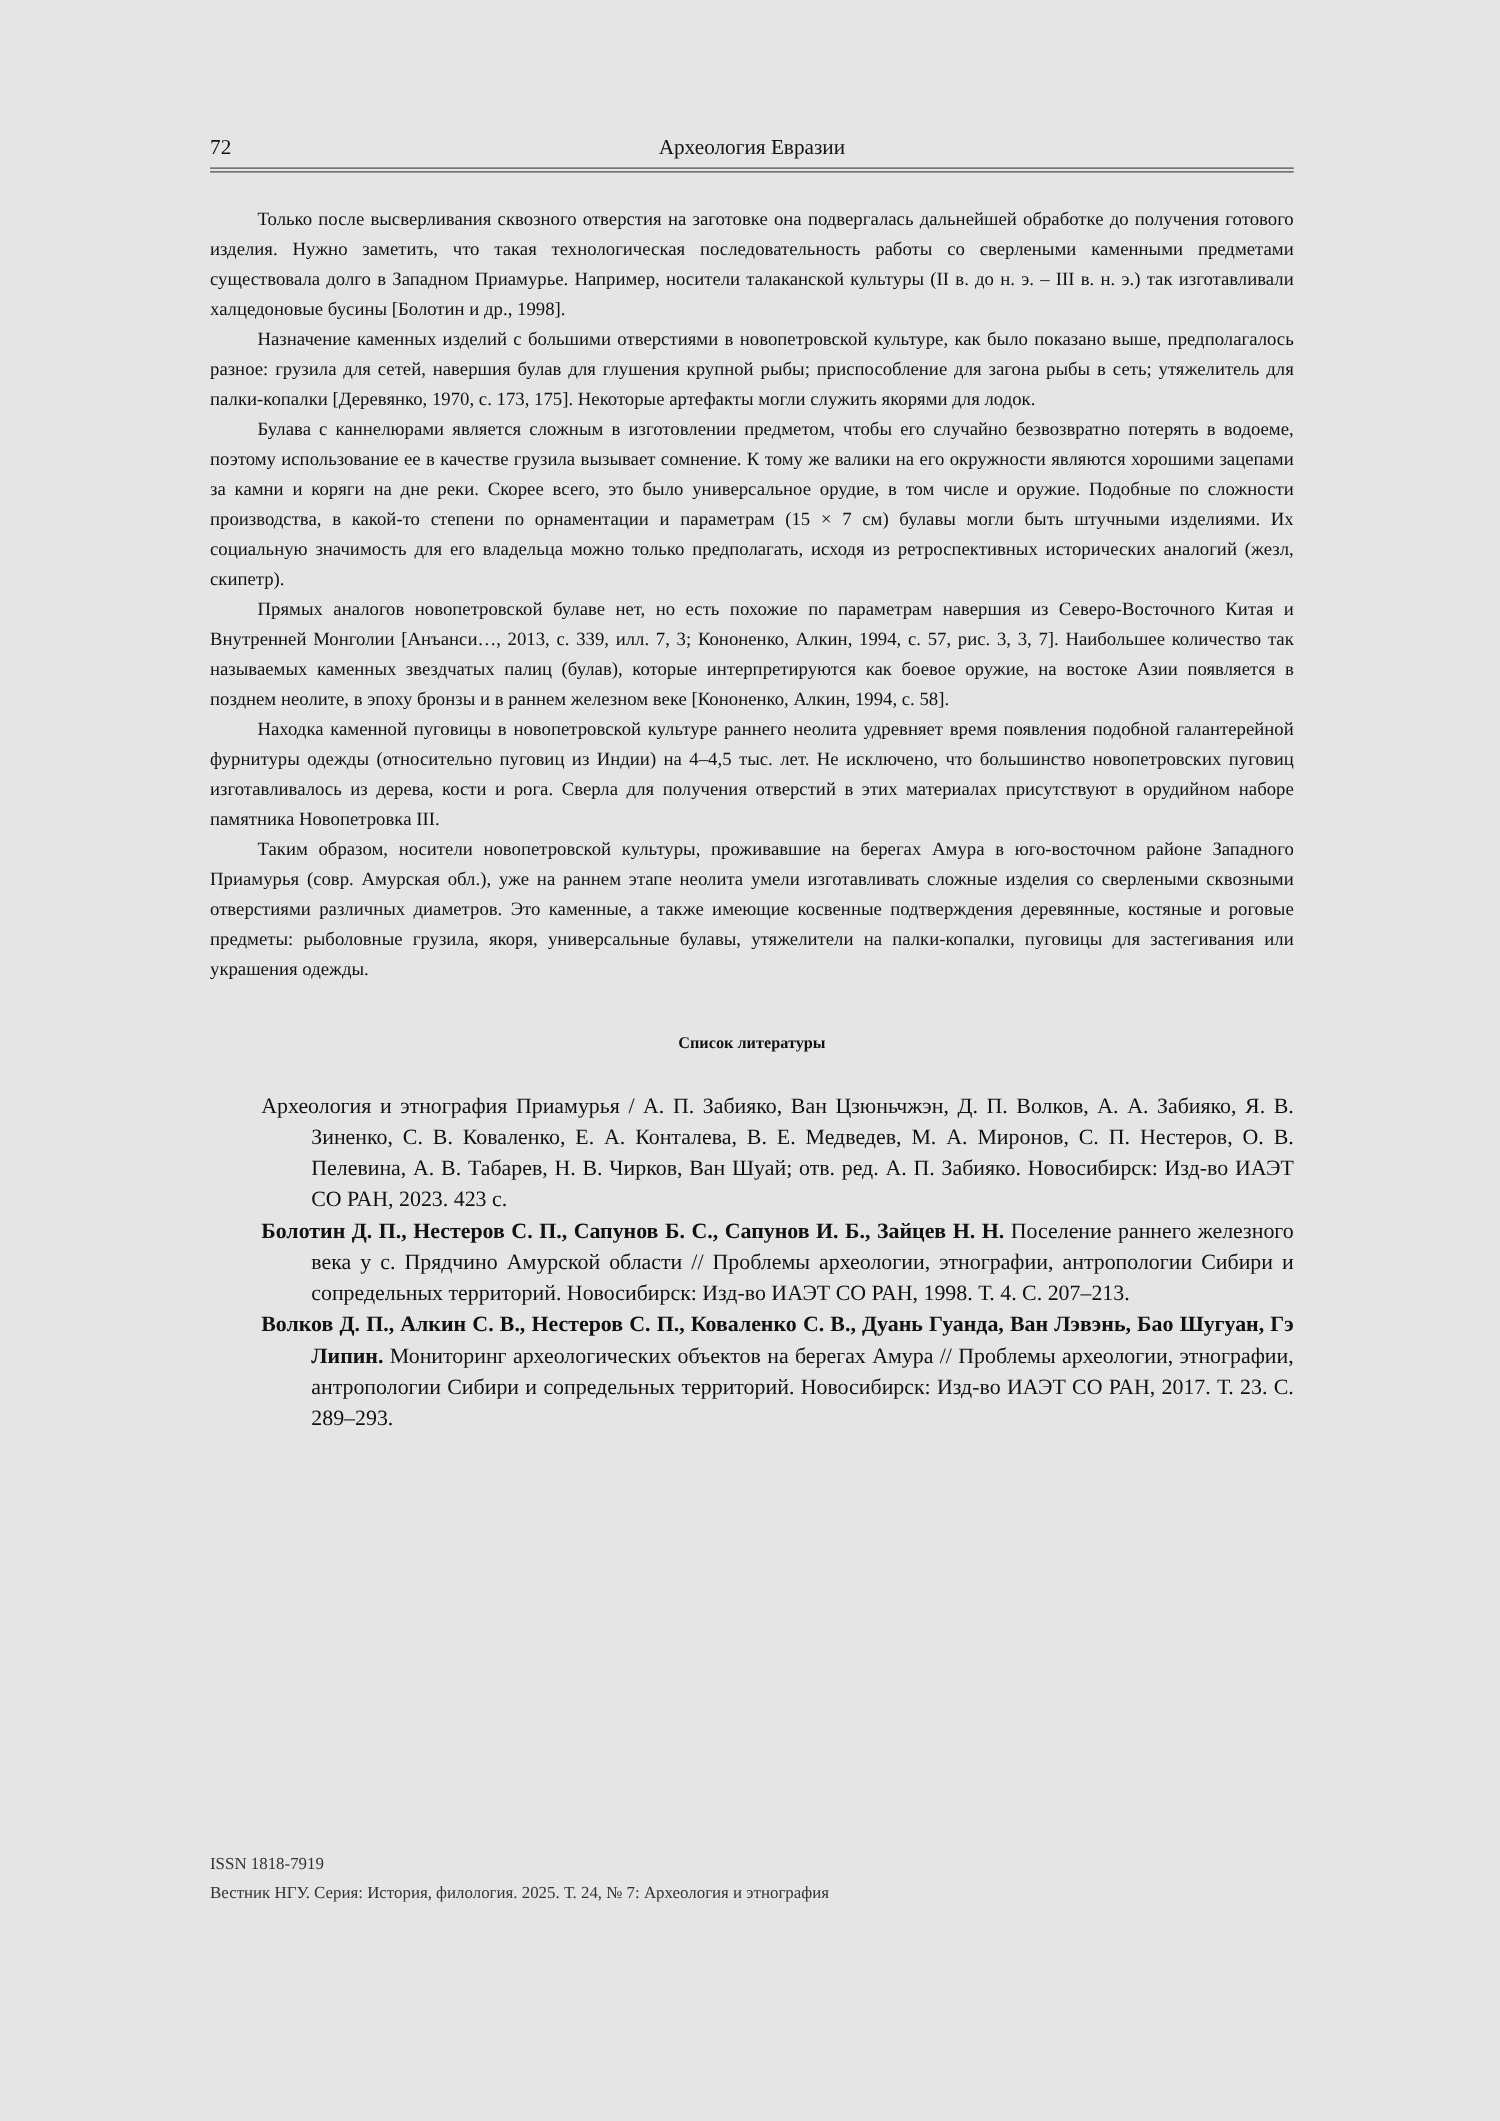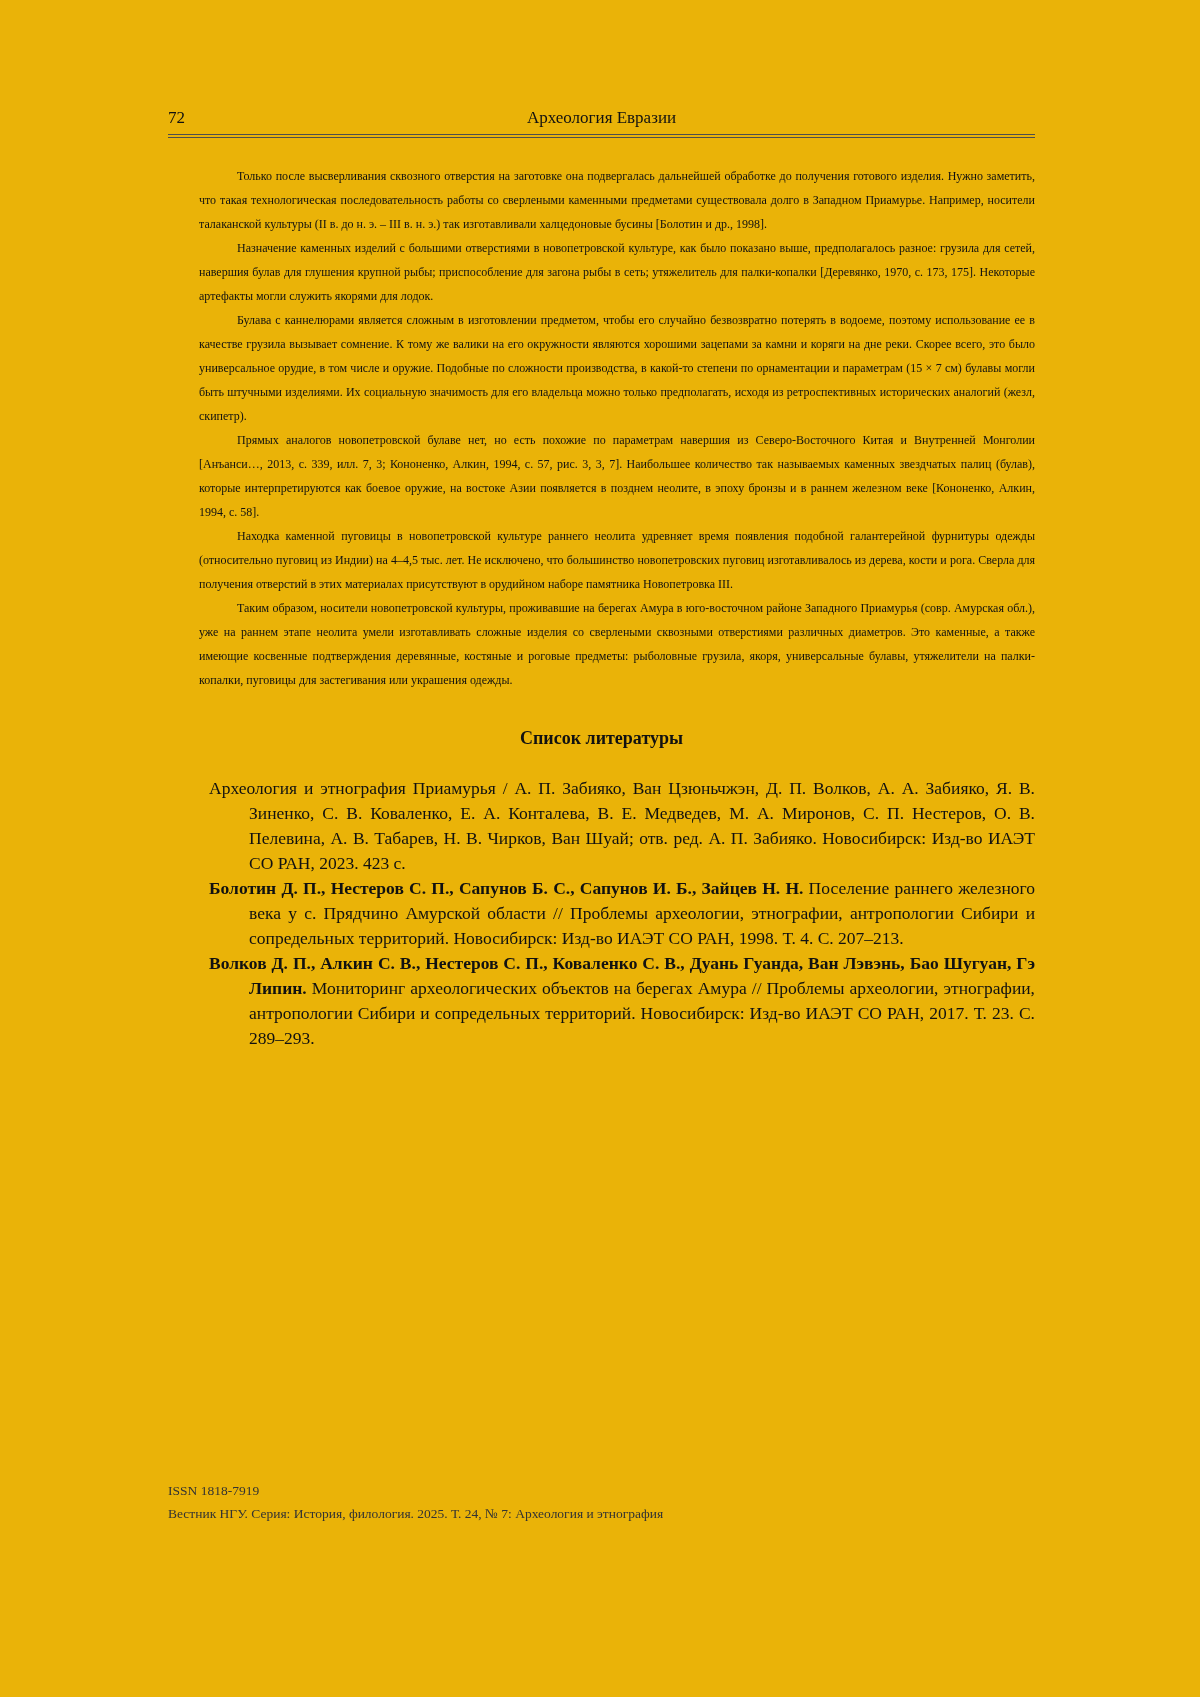--- a/index.html
+++ b/index.html
@@ -4,21 +4,21 @@
 <style>
   html, body {
     margin: 0;
     padding: 0;
     background: #ffffff;
   }
   .page {
     position: relative;
     width: 1200px;
     height: 1697px;
-    background: #eab308;
+    background: #e5e5e5;
     color: #111111;
     font-family: "Liberation Serif", "DejaVu Serif", serif;
     overflow: hidden;
     box-sizing: border-box;
   }
   .content {
     margin: 0 165px 0 168px; 
   }
   
   .header {
@@ -42,35 +42,34 @@
   }
   .header-rule {
     margin-top: 4px;
     height: 2px;
     border-top: 1.5px solid #4d4d4d;
     border-bottom: 1.5px solid #4d4d4d;
   }
   
   .body-text {
     margin-top: 26px;
-    font-size: 12px;
+    font-size: 15px;
     line-height: 24px;
     text-align: justify;
     hyphens: auto;
-    margin-left: 31px;
     -webkit-hyphens: auto;
   }
   .para {
     margin: 0;
     text-indent: 38px;
   }
   
   .refs-heading {
     margin: 34px 0 0 0;
-    font-size: 18px;
+    font-size: 13px;
     font-weight: bold;
     text-align: center;
     line-height: 24px;
   }
   .refs {
     margin-top: 26px;
     font-size: 17.5px;
     line-height: 25px;
     text-align: justify;
     hyphens: auto;

